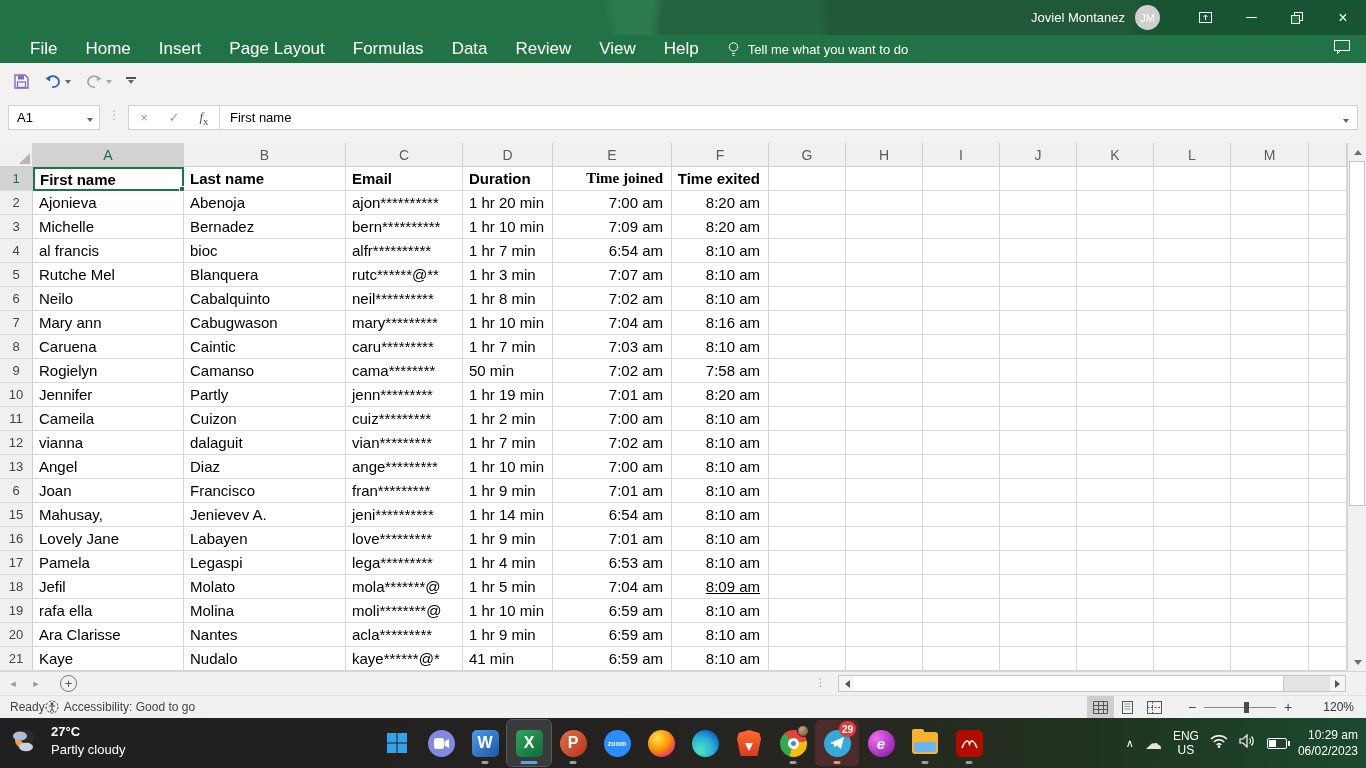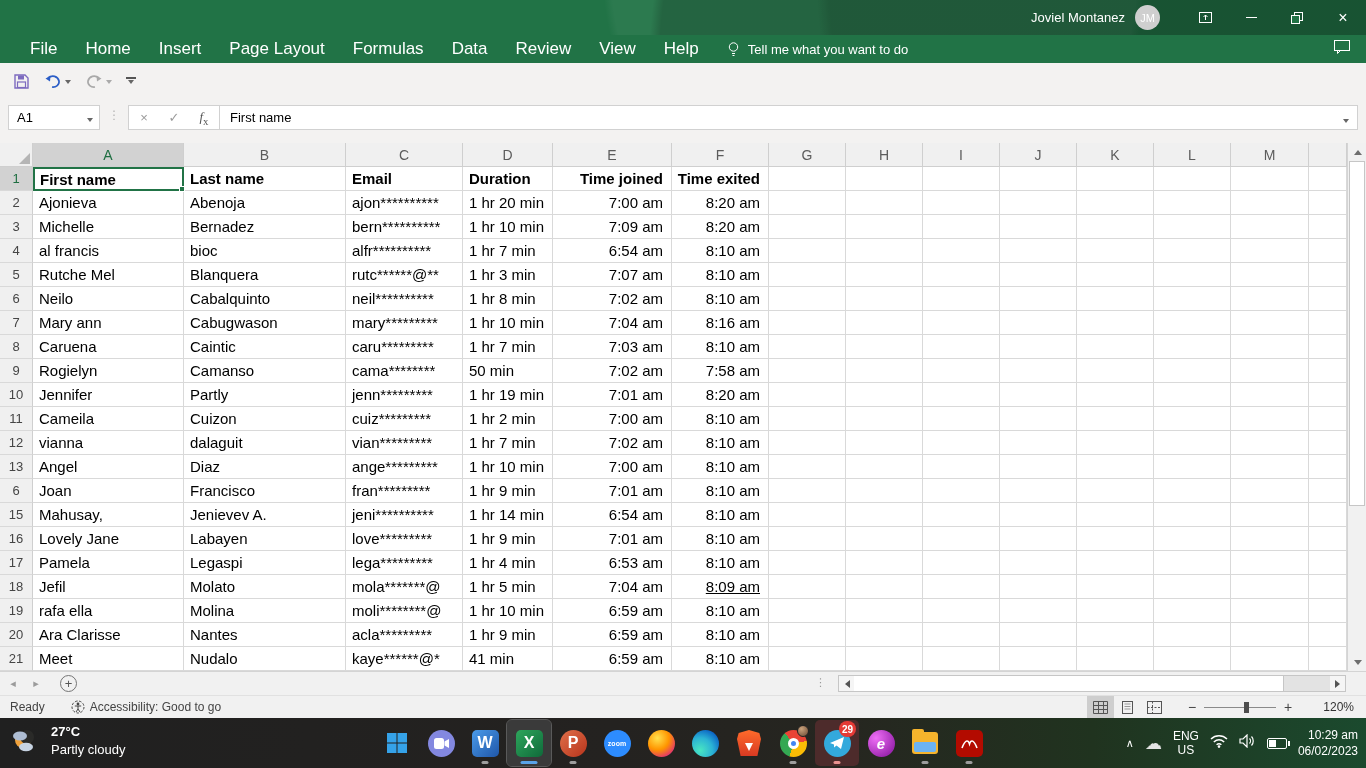--- a/index.html
+++ b/index.html
@@ -85,21 +85,21 @@
   .hdots { position:absolute; left:815px; top:4px; color:#9a9a9a; font-size:11px; letter-spacing:1px; }
   .hscroll { position:absolute; left:838px; top:3px; width:508px; height:17px; background:#e3e3e3; border:1px solid #c6c6c6; }
   .harrow { position:absolute; top:0; width:15px; height:15px; background:#f5f5f5; display:flex; align-items:center; justify-content:center; }
   .tri-left { width:0; height:0; border:4px solid transparent; border-right:5px solid #555; margin-left:-3px; }
   .tri-right { width:0; height:0; border:4px solid transparent; border-left:5px solid #555; margin-right:-3px; }
   .hthumb { position:absolute; left:15px; top:0; width:430px; height:15px; background:#fff; border-right:1px solid #c6c6c6; }
 
   
   .statusbar { height:23px; background:#f1f1f1; border-top:1px solid #e1e1e1; display:flex; align-items:center;
     font-size:12px; color:#444; }
-  .sb-ready { margin-left:10px; margin-right:26px; }
+  .sb-ready { margin-left:10px; }
   .sb-acc { display:flex; align-items:center; gap:5px; }
   .sb-right { margin-left:auto; display:flex; align-items:center; }
   .viewbtn { width:27px; height:22px; display:flex; align-items:center; justify-content:center; }
   .viewbtn.active { background:#cecece; }
   .zoomctl { display:flex; align-items:center; margin-left:14px; margin-right:10px; }
   .zminus,.zplus { font-size:14px; color:#444; width:20px; text-align:center; }
   .ztrack { width:72px; height:1px; background:#8a8a8a; position:relative; margin:0 2px; }
   .zhandle { position:absolute; left:40px; top:-5px; width:5px; height:11px; background:#4d4d4d; }
   .zlevel { width:46px; text-align:right; margin-right:12px; font-size:12px; color:#333; }
 
@@ -255,21 +255,21 @@
         <div class="chead" style="width: 78px;">M</div>
         <div class="chead" style="width: 38px;"></div>
       </div>
     <div id="rows">
         <div class="grow hrow">
           <div class="rnum rsel">1</div>
           <div class="cell acell" style="width: 151px;">First name<span class="fillhandle"></span></div>
           <div class="cell" style="width: 162px;">Last name</div>
           <div class="cell" style="width: 117px;">Email</div>
           <div class="cell" style="width: 90px;">Duration</div>
-          <div class="cell right" style="width: 119px;">Time joined</div>
+          <div class="cell right" style="width: 119px; font-family: Liberation Serif, serif;">Time joined</div>
           <div class="cell right" style="width: 97px;">Time exited</div>
           <div class="cell" style="width: 77px;"></div>
           <div class="cell" style="width: 77px;"></div>
           <div class="cell" style="width: 77px;"></div>
           <div class="cell" style="width: 77px;"></div>
           <div class="cell" style="width: 77px;"></div>
           <div class="cell" style="width: 77px;"></div>
           <div class="cell" style="width: 78px;"></div>
           <div class="cell" style="width: 38px;"></div>
         </div>
@@ -591,21 +591,21 @@
           <div class="cell" style="width: 77px;"></div>
           <div class="cell" style="width: 77px;"></div>
           <div class="cell" style="width: 77px;"></div>
           <div class="cell" style="width: 77px;"></div>
           <div class="cell" style="width: 77px;"></div>
           <div class="cell" style="width: 78px;"></div>
           <div class="cell" style="width: 38px;"></div>
         </div>
         <div class="grow">
           <div class="rnum">21</div>
-          <div class="cell" style="width: 151px;">Meet</div>
+          <div class="cell" style="width: 151px;">Kaye</div>
           <div class="cell" style="width: 162px;">Nudalo</div>
           <div class="cell" style="width: 117px;">kaye******@*</div>
           <div class="cell" style="width: 90px;">41 min</div>
           <div class="cell right" style="width: 119px;">6:59 am</div>
           <div class="cell right" style="width: 97px;">8:10 am</div>
           <div class="cell" style="width: 77px;"></div>
           <div class="cell" style="width: 77px;"></div>
           <div class="cell" style="width: 77px;"></div>
           <div class="cell" style="width: 77px;"></div>
           <div class="cell" style="width: 77px;"></div>

